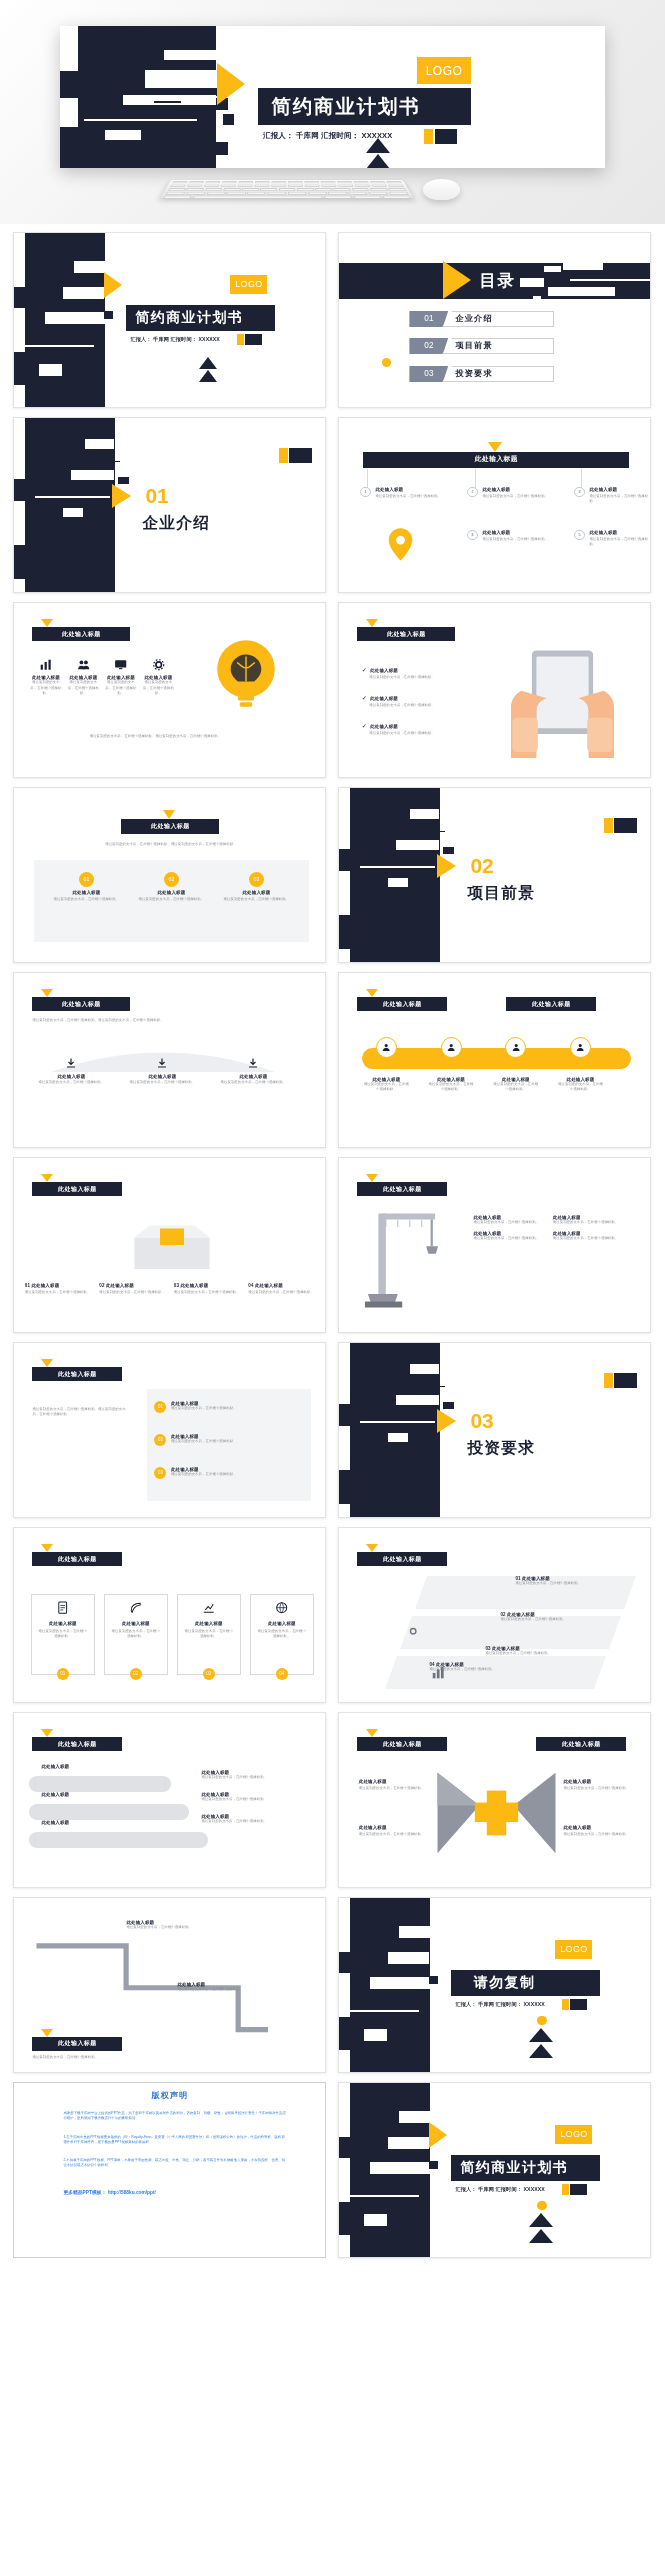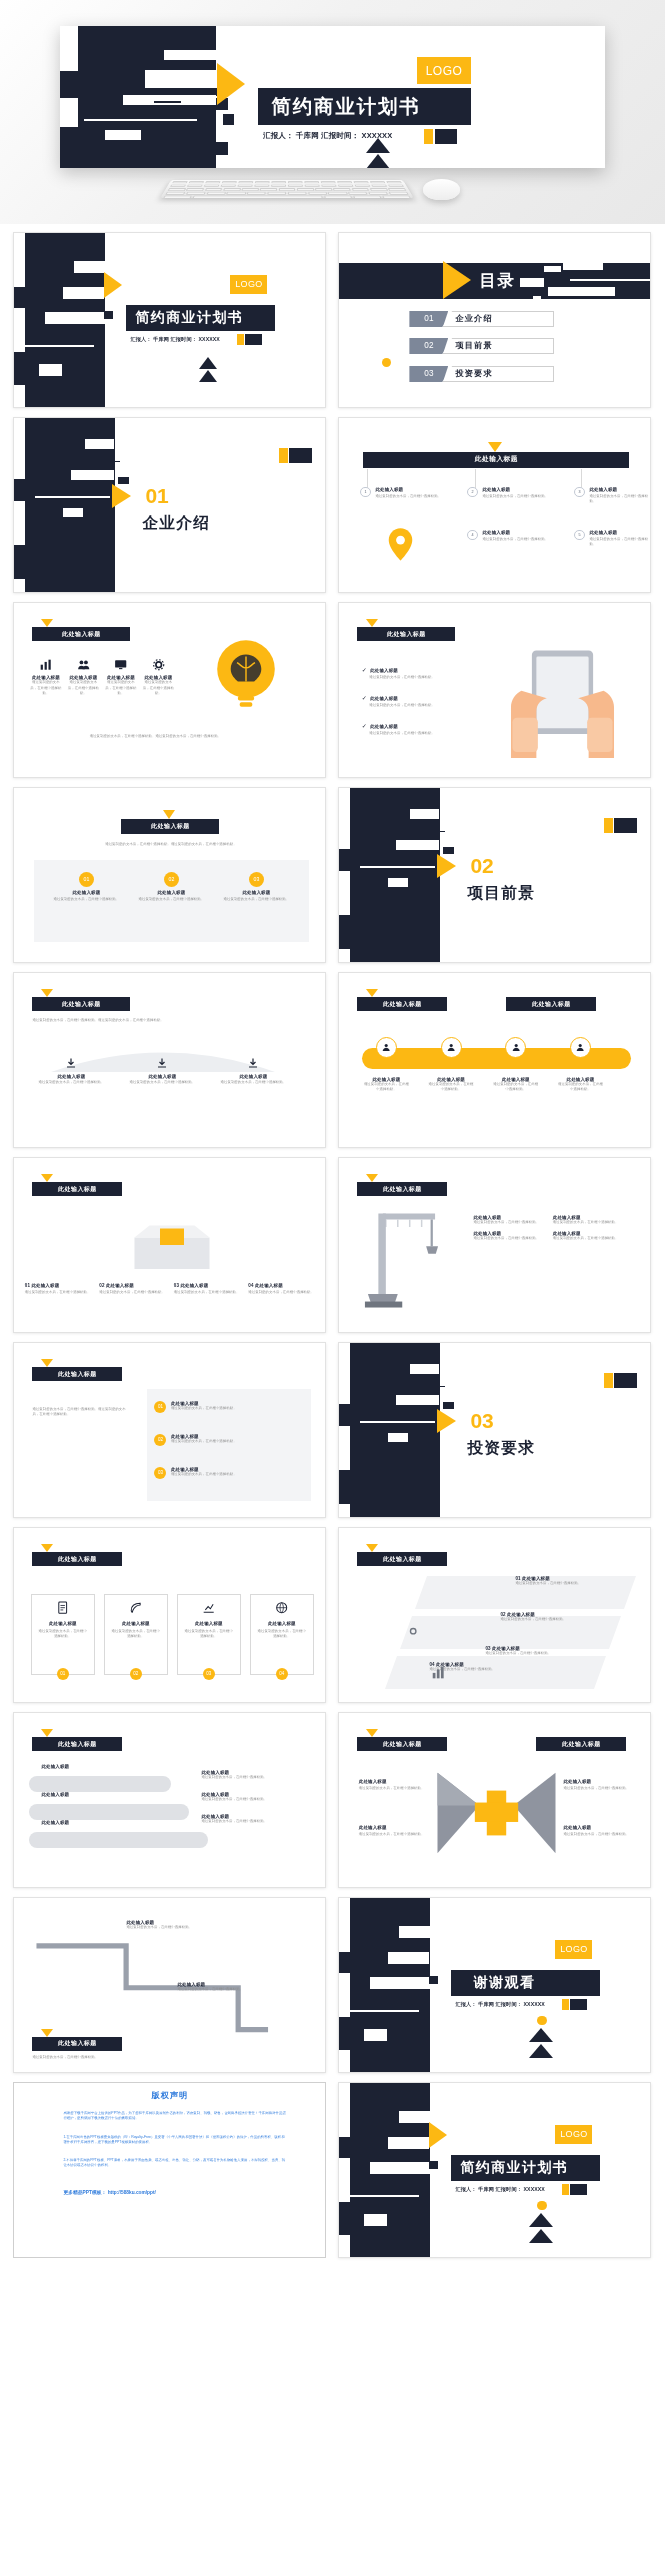--- a/index.html
+++ b/index.html
@@ -873,21 +873,21 @@
         <div class="wh" style="left:49px;top:54px;width:41px;height:12.7px;"></div>
         <div class="wh" style="left:31px;top:79px;width:60px;height:12.7px;"></div>
         <div class="wh" style="left:10.4px;top:112px;width:69px;height:2.2px;"></div>
         <div class="wh" style="left:24.6px;top:131px;width:23px;height:12px;"></div>
         <div class="nv" style="left:90px;top:78px;width:8.2px;height:8.2px;"></div>
       </div>
       <div class="logo-box" style="left:216px;top:42px;width:37px;height:19.4px;font-size:9px;">
         <span>LOGO</span>
       </div>
       <div class="title-bar" style="left:112px;top:72px;width:149px;height:26px;font-size:14px;padding-left:22.4px;">
-        <span>谢谢观看</span>
+        <span>请勿复制</span>
       </div>
       <div class="meta-line" style="left:116px;top:103px;font-size:5.2px;font-weight:bold;">
         <span>汇报人： 千库网    汇报时间： XXXXXX</span>
       </div>
       <div class="yl" style="position:absolute;left:223px;top:101px;width:6.7px;height:11.2px;"></div>
       <div class="nv" style="position:absolute;left:231px;top:101px;width:16.4px;height:11.2px;"></div>
       <div class="circ ydot" style="left:198px;top:118px;width:9.7px;height:9.7px;"></div>
       <div class="tri-up" style="left:190px;top:130px;border-left-width:12px;border-right-width:12px;border-bottom-width:14px;"></div>
       <div class="tri-up" style="left:190px;top:146px;border-left-width:12px;border-right-width:12px;border-bottom-width:14px;"></div>
     </div>

